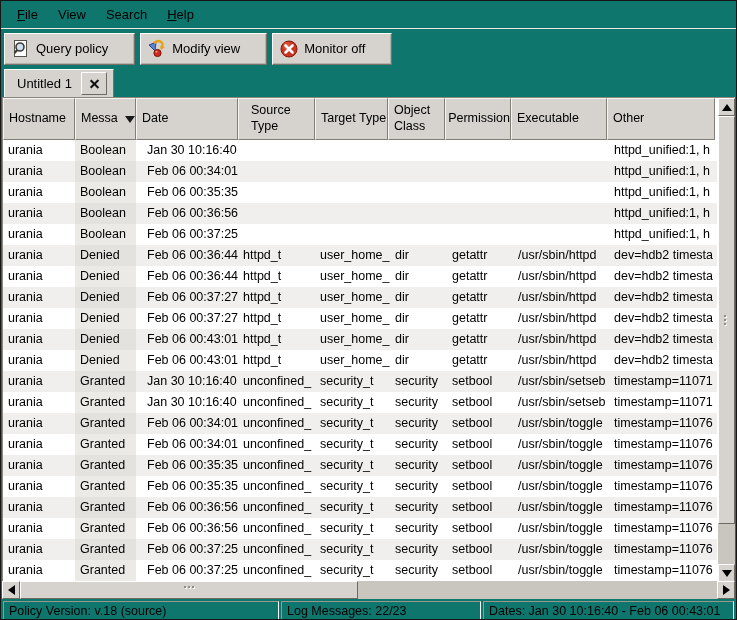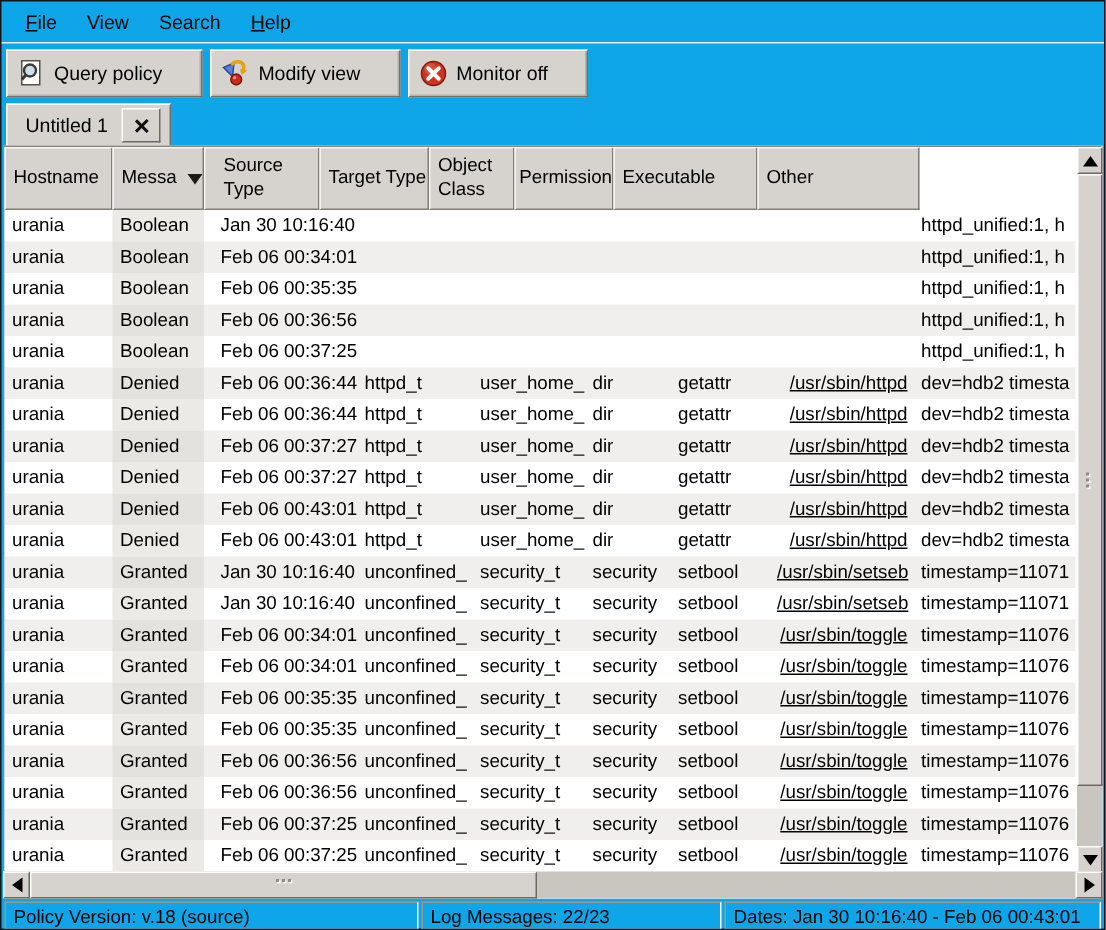--- a/index.html
+++ b/index.html
@@ -1,17 +1,17 @@
 <!DOCTYPE html>
 <html><head>
 <meta charset="utf-8">
 <style>
   html,body{margin:0;padding:0;}
   body{font-family:"Liberation Sans",sans-serif;background:#555;}
-  #window{position:relative;width:735px;height:618px;background:#0ea5e9;border:1px solid #161616;overflow:hidden;}
+  #window{position:relative;width:735px;height:618px;background:#0f766e;border:1px solid #161616;overflow:hidden;}
   
   #menubar{position:absolute;left:0;top:0;width:100%;height:28px;display:flex;align-items:center;padding-left:6px;box-sizing:border-box;border-bottom:1px solid #eceae6;}
   .menu-item{font-size:13px;color:#000;padding:4px 10px;cursor:default;}
   .mn::first-letter{text-decoration:underline;}
   
   #toolbar{position:absolute;left:0;top:29px;width:100%;height:37px;display:flex;align-items:center;gap:5px;padding-left:3px;box-sizing:border-box;}
   .tbtn{height:30px;display:flex;align-items:center;gap:5px;padding:0 26px 0 6px;background:#d6d3ce;border:1px solid;border-color:#ffffff #75726b #75726b #ffffff;box-shadow:inset -1px -1px 0 #b5b2ab;font-size:13px;color:#000;cursor:default;}
   .tbtn .ticon{width:20px;height:20px;display:inline-block;}
   
   #tabbar{position:absolute;left:0;top:66px;width:100%;height:30px;}
@@ -27,21 +27,21 @@
   #header-row{position:absolute;left:0;top:0;height:42px;display:flex;}
   .hcell{background:#d6d3ce;border:1px solid;border-color:#f5f4f1 #817e76 #817e76 #f5f4f1;box-sizing:border-box;display:flex;align-items:center;padding-left:5px;font-size:12.5px;color:#000;line-height:1.25;overflow:hidden;cursor:default;}
   .sort-arrow{width:0;height:0;border-left:5px solid transparent;border-right:5px solid transparent;border-top:7px solid #1a1a1a;margin-left:7px;flex:none;}
   #table-body{position:absolute;left:0;top:42px;width:714px;height:441px;overflow:hidden;}
   .trow{display:flex;height:21px;}
   .trow.even{background:#ffffff;}
   .trow.odd{background:#f0efed;}
   .cell{height:21px;line-height:21px;font-size:12.5px;color:#000;box-sizing:border-box;padding:0 2px 0 5px;overflow:hidden;white-space:nowrap;flex:none;}
   .trow.even .cell.sorted{background:#ebeae7;}
   .trow.odd .cell.sorted{background:#e3e2df;}
-  .c0{width:72px;} .c1{width:61px;} .c2{width:102px;padding-left:11px;} .c3{width:77px;} .c4{width:75px;} .c5{width:57px;} .c6{width:66px;} .c7{width:96px;text-align:right;padding-right:4px;text-decoration:underline;} .c8{width:108px;}
+  .c0{width:72px;} .c1{width:61px;} .c2{width:102px;padding-left:11px;} .c3{width:77px;} .c4{width:75px;} .c5{width:57px;} .c6{width:66px;} .c7{width:96px;text-align:left;padding-right:4px;} .c8{width:108px;}
   .h0{width:72px;} .h1{width:61px;} .h2{width:102px;} .h3{width:77px;padding-left:12px;} .h4{width:73px;} .h5{width:57px;} .h6{width:66px;justify-content:flex-end;} .h7{width:96px;} .h8{width:108px;}
   
   .sb-btn{position:absolute;background:#d6d3ce;border:1px solid;border-color:#ffffff #6d6a64 #6d6a64 #ffffff;box-sizing:border-box;display:flex;align-items:center;justify-content:center;}
   .arr{width:0;height:0;}
   .arr-up{border-left:5px solid transparent;border-right:5px solid transparent;border-bottom:7px solid #000;}
   .arr-down{border-left:5px solid transparent;border-right:5px solid transparent;border-top:7px solid #000;}
   .arr-left{border-top:5px solid transparent;border-bottom:5px solid transparent;border-right:7px solid #000;}
   .arr-right{border-top:5px solid transparent;border-bottom:5px solid transparent;border-left:7px solid #000;}
   #vscroll{position:absolute;left:715px;top:0;width:17px;height:484px;background:#c9c6c0;}
   #vthumb{position:absolute;left:0;top:18px;width:17px;height:408px;background:#d6d3ce;border:1px solid;border-color:#ffffff #6d6a64 #6d6a64 #ffffff;box-sizing:border-box;}
@@ -116,20 +116,23 @@
 
   <div id="table-frame">
     <div id="header-row">
       <div class="hcell h0">
           <span>Hostname</span>
         </div>
       <div class="hcell h1">
           <span>Messa</span>
           <span class="sort-arrow"></span>
         </div>
+      <div class="hcell h2">
+          <span>Date</span>
+        </div>
       <div class="hcell h3">
           <span>Source Type</span>
         </div>
       <div class="hcell h4">
           <span>Target Type</span>
         </div>
       <div class="hcell h5">
           <span>Object Class</span>
         </div>
       <div class="hcell h6">

